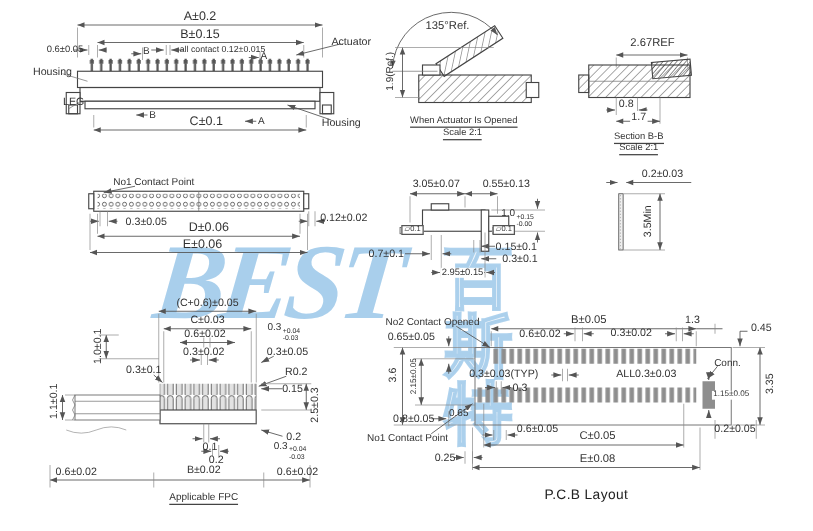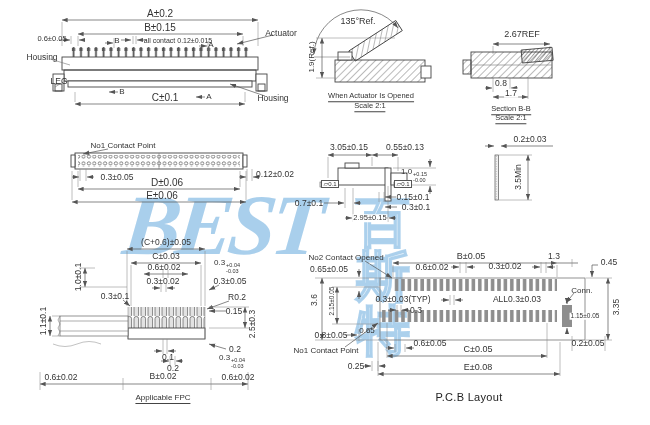--- a/index.html
+++ b/index.html
@@ -230,21 +230,21 @@
         <line class="ext" x1="94" y1="54" x2="94" y2="64"></line>
       <line class="dim" x1="106" y1="59" x2="95" y2="59" marker-end="url(#aE)"></line>
       <line class="dim" x1="107" y1="69" x2="95" y2="69" marker-end="url(#aE)"></line>
       <line class="ext" x1="63" y1="70" x2="63" y2="84"></line>
         <line class="ext" x1="98" y1="48" x2="98" y2="84"></line>
       <line class="dim" x1="63" y1="80" x2="98" y2="80"></line>
       <line class="dim" x1="55" y1="80" x2="62" y2="80" marker-end="url(#aE)"></line>
       <line class="dim" x1="106" y1="80" x2="99" y2="80" marker-end="url(#aE)"></line>
     </svg>
   </div>
-  <span class="lbl" style="left:349px;top:147px">3.05±0.15</span>
+  <span class="lbl" style="left:349px;top:147px">3.05±0.07</span>
   <span class="lbl" style="left:405px;top:147px">0.55±0.13</span>
   <span class="lbl" style="left:414px;top:175px;font-size:8px"><span>1.0</span><span class="tolv">
         <span>+0.15</span>
         <span>-0.00</span>
       </span></span>
   <span class="lbl gbox" style="left:330px;top:184px">▱0.1</span>
   <span class="lbl gbox" style="left:403px;top:184px">▱0.1</span>
   <span class="lbl" style="left:309px;top:203px">0.7±0.1</span>
   <span class="lbl" style="left:413px;top:197px">0.15±0.1</span>
   <span class="lbl" style="left:416px;top:207px">0.3±0.1</span>

